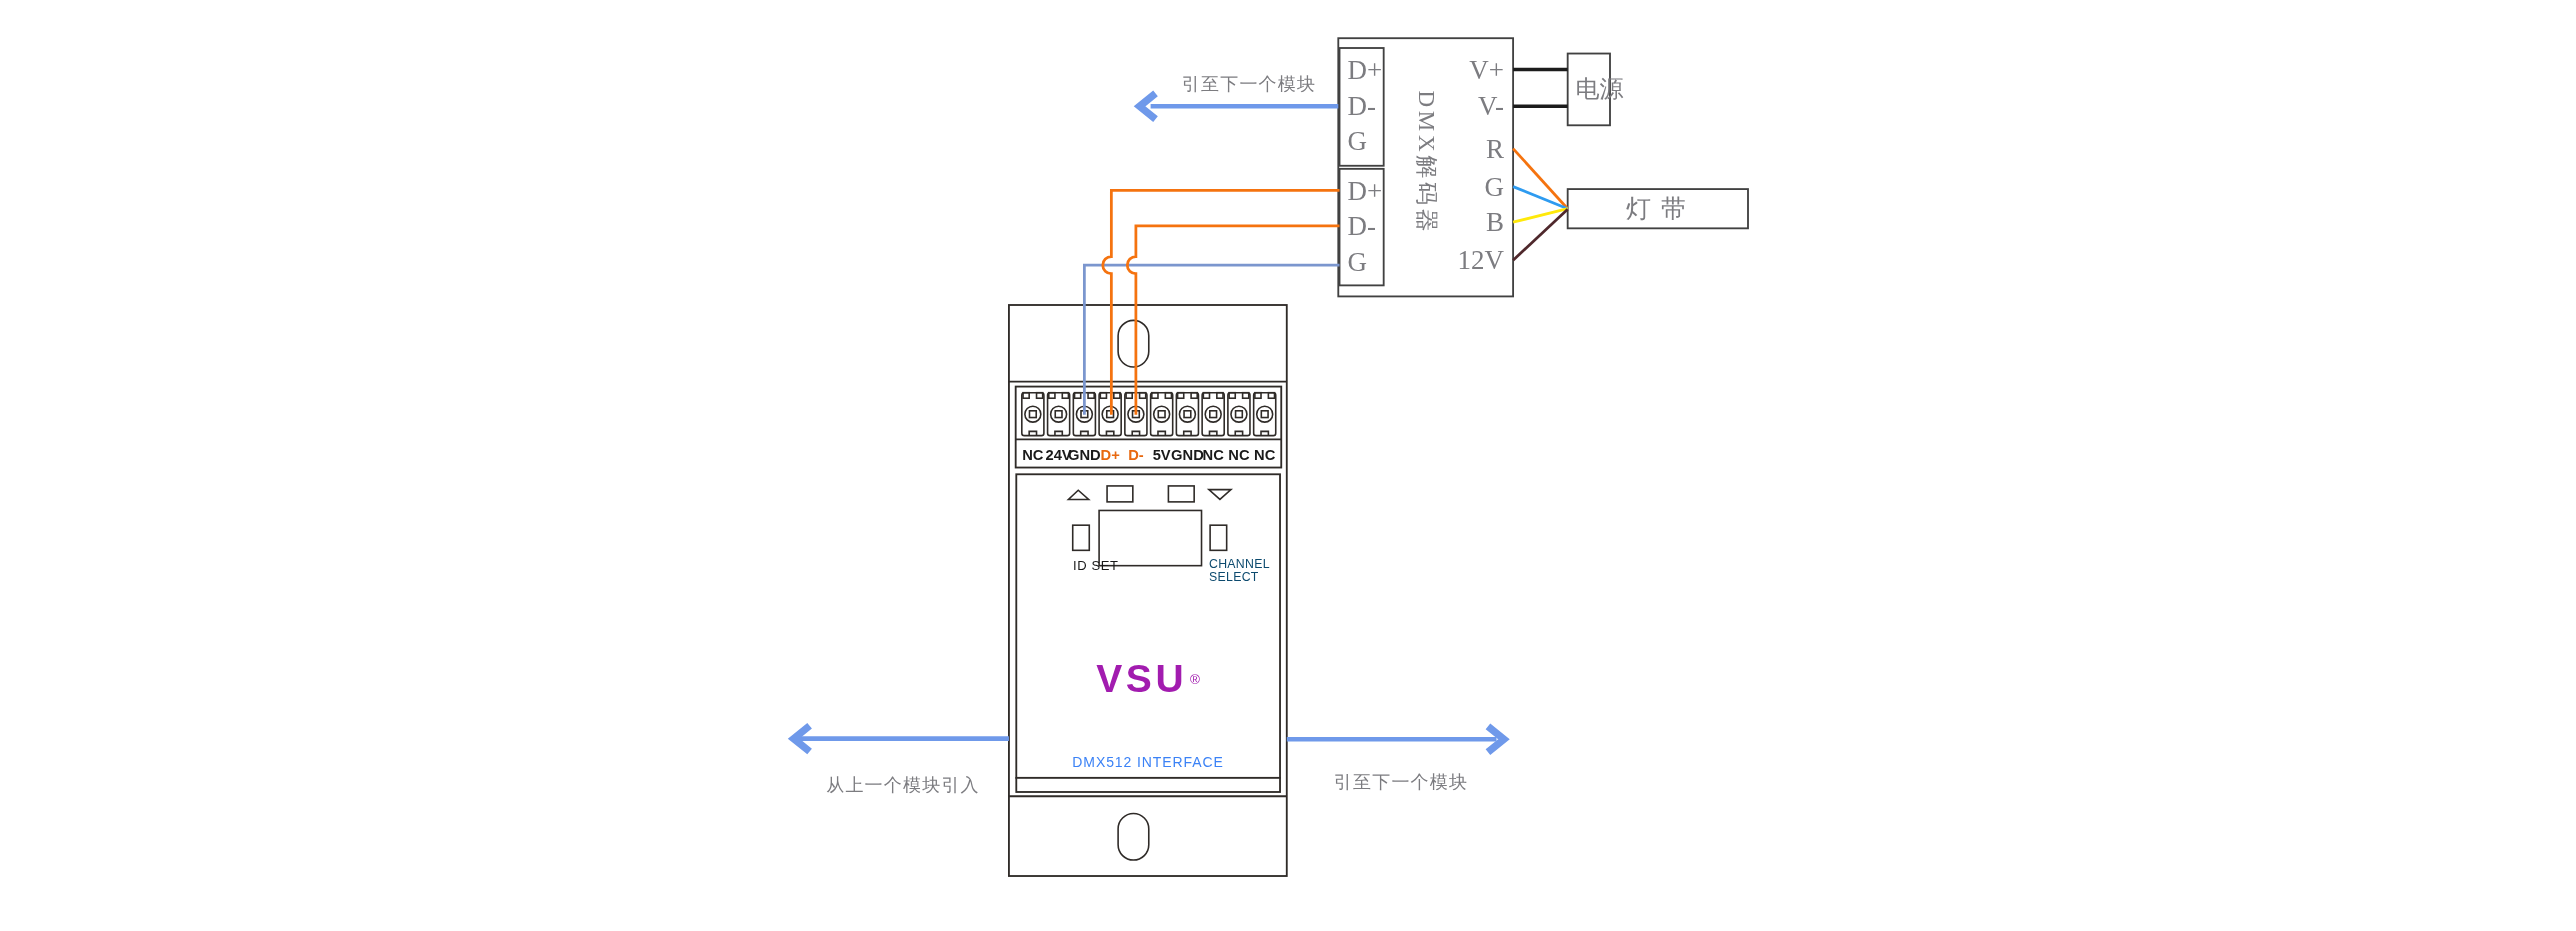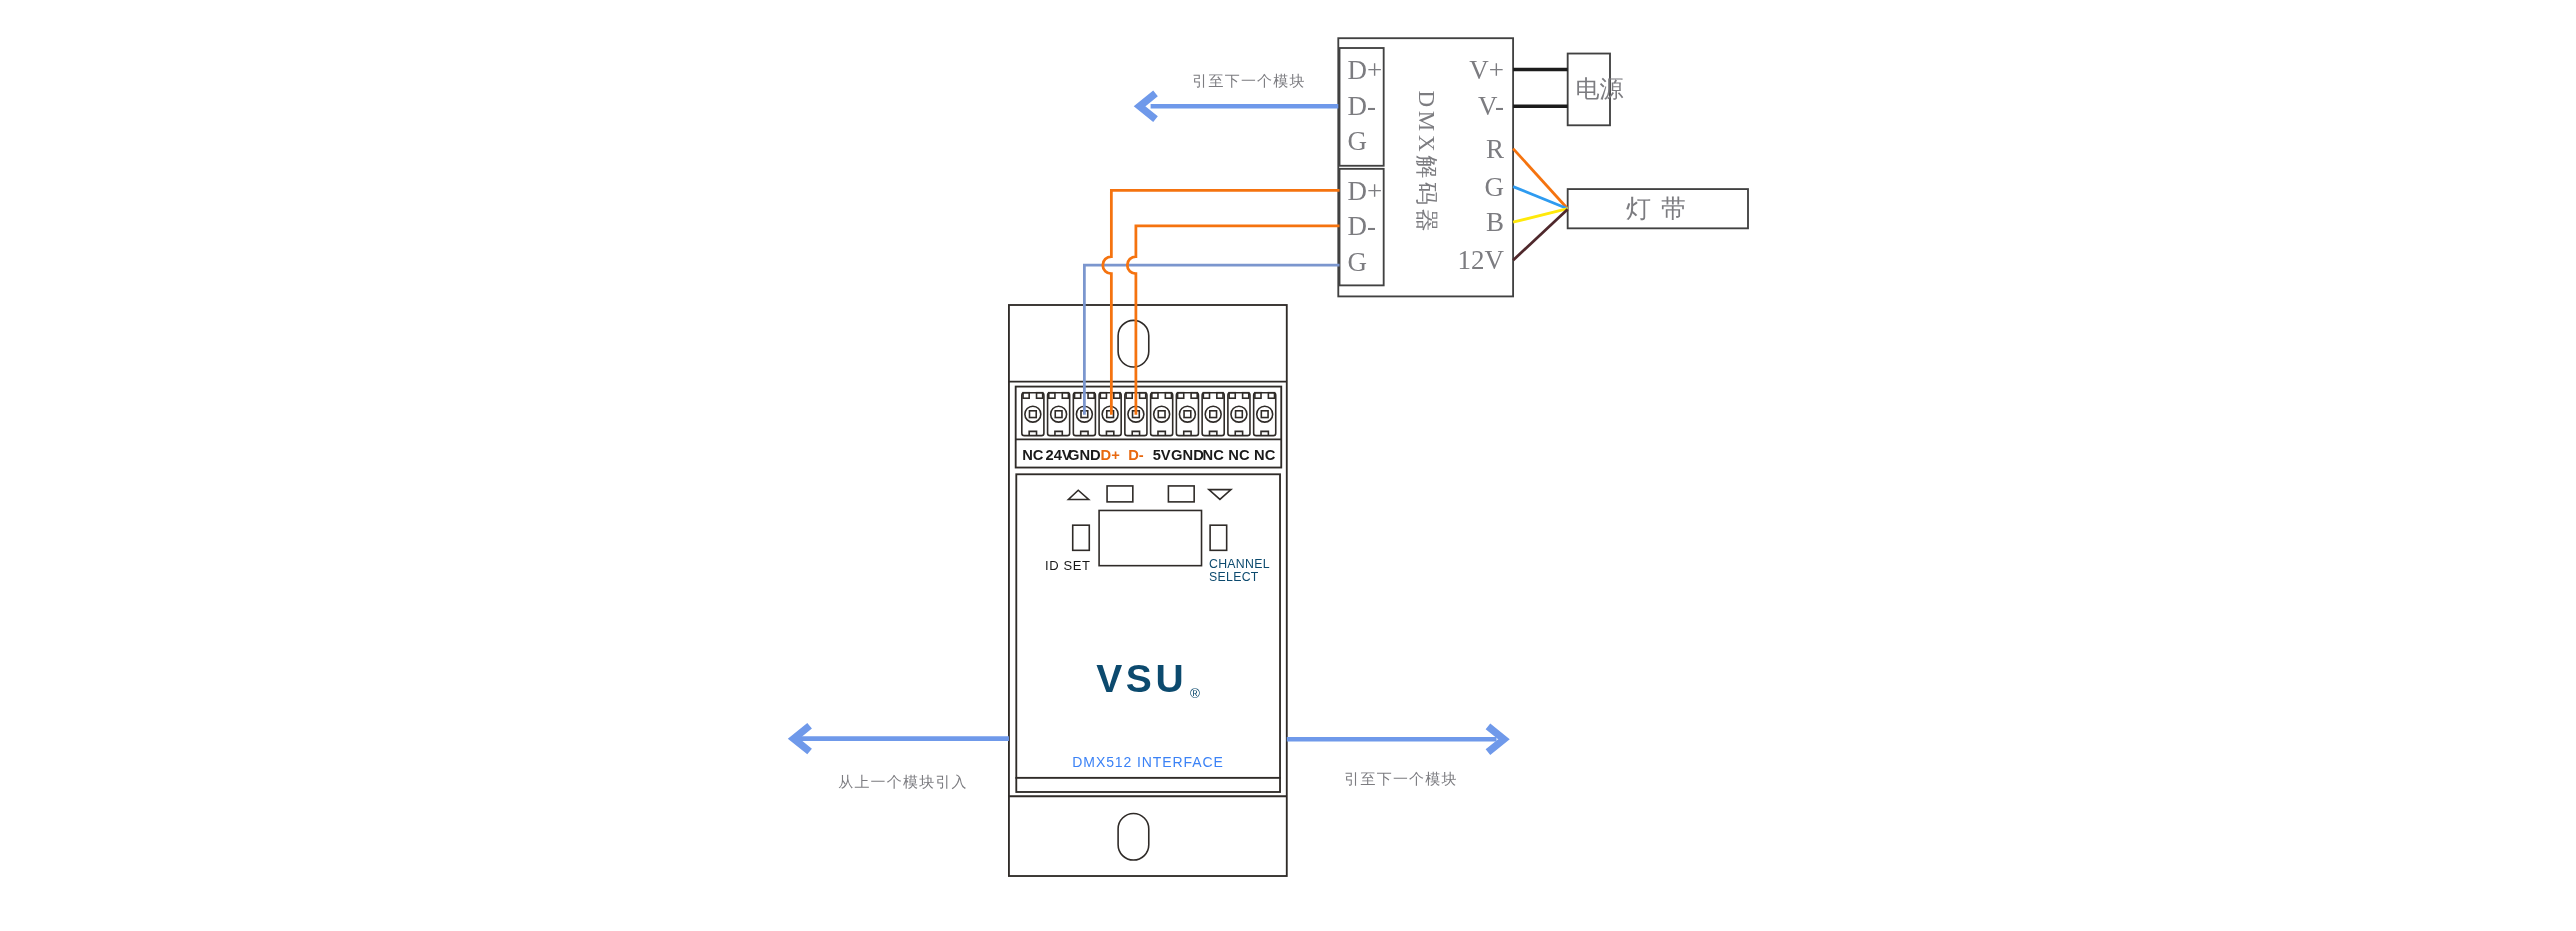--- a/index.html
+++ b/index.html
@@ -8,29 +8,29 @@
   #diagram-svg{position:absolute;left:0;top:0;}
   .ln{fill:none;stroke:#2f2b28;stroke-width:2.6px;}
   .box{fill:#ffffff;stroke:#414141;stroke-width:3px;}
   .mbox{fill:#ffffff;stroke:#2f2b28;stroke-width:3px;}
   .wire{fill:none;}
   .term-label{font-family:"Liberation Sans",sans-serif;font-size:24px;font-weight:bold;}
   .pin-label{font-family:"Liberation Serif",serif;font-size:44px;fill:#7c7c80;}
   .overlay{position:absolute;color:#7c7c80;white-space:nowrap;}
   .cn{font-family:"Liberation Serif",serif;}
   .center-x{transform:translateX(-50%);}
-  .ann{font-size:15px;letter-spacing:1.2px;font-family:Liberation Serif, serif;}
+  .ann{font-size:18px;letter-spacing:1.2px;font-family:Liberation Serif, serif;}
   .power-text{left:1568px;top:53px;width:42px;height:72px;display:flex;align-items:center;justify-content:center;font-size:24px;line-height:1.25;}
   .power-text span{width:27px;word-break:break-all;text-align:center;}
   .strip-text{left:1568px;top:189px;width:176px;height:39px;display:flex;align-items:center;justify-content:center;font-size:25px;letter-spacing:9.8px;text-indent:9.8px;}
   .decoder-title{left:1426px;top:163px;transform:translate(-50%,-50%) rotate(90deg);font-size:23px;letter-spacing:3.7px;}
-  .brand{left:1148px;top:657px;transform:translateX(-50%);color:#0c4a6e;font-size:39px;font-weight:900;letter-spacing:3.7px;display:flex;align-items:flex-end;}
+  .brand{left:1148px;top:657px;transform:translateX(-50%);color:#a21caf;font-size:39px;font-weight:900;letter-spacing:3.7px;display:flex;align-items:center;}
   .brand .reg{font-size:13.5px;font-weight:400;letter-spacing:0;margin-left:2.5px;margin-top:1.2px;}
   .product{left:1148px;top:754px;transform:translateX(-50%);color:#3b82f6;font-size:14px;letter-spacing:0.9px;font-weight:500;}
-  .idset{left:1045px;top:558px;color:#191919;font-size:13px;letter-spacing:0.6px;}
+  .idset{left:1073px;top:558px;color:#191919;font-size:13px;letter-spacing:0.6px;}
   .chsel{left:1209px;top:558px;color:#0c4a6e;font-size:12.3px;line-height:13px;letter-spacing:0.3px;}
 </style>
 </head>
 <body>
 
 <div id="canvas">
 
   <svg id="diagram-svg" width="2576" height="932" viewBox="0 0 4200 1519">
 
     <rect class="box" x="2182" y="62" width="285" height="421"></rect>

